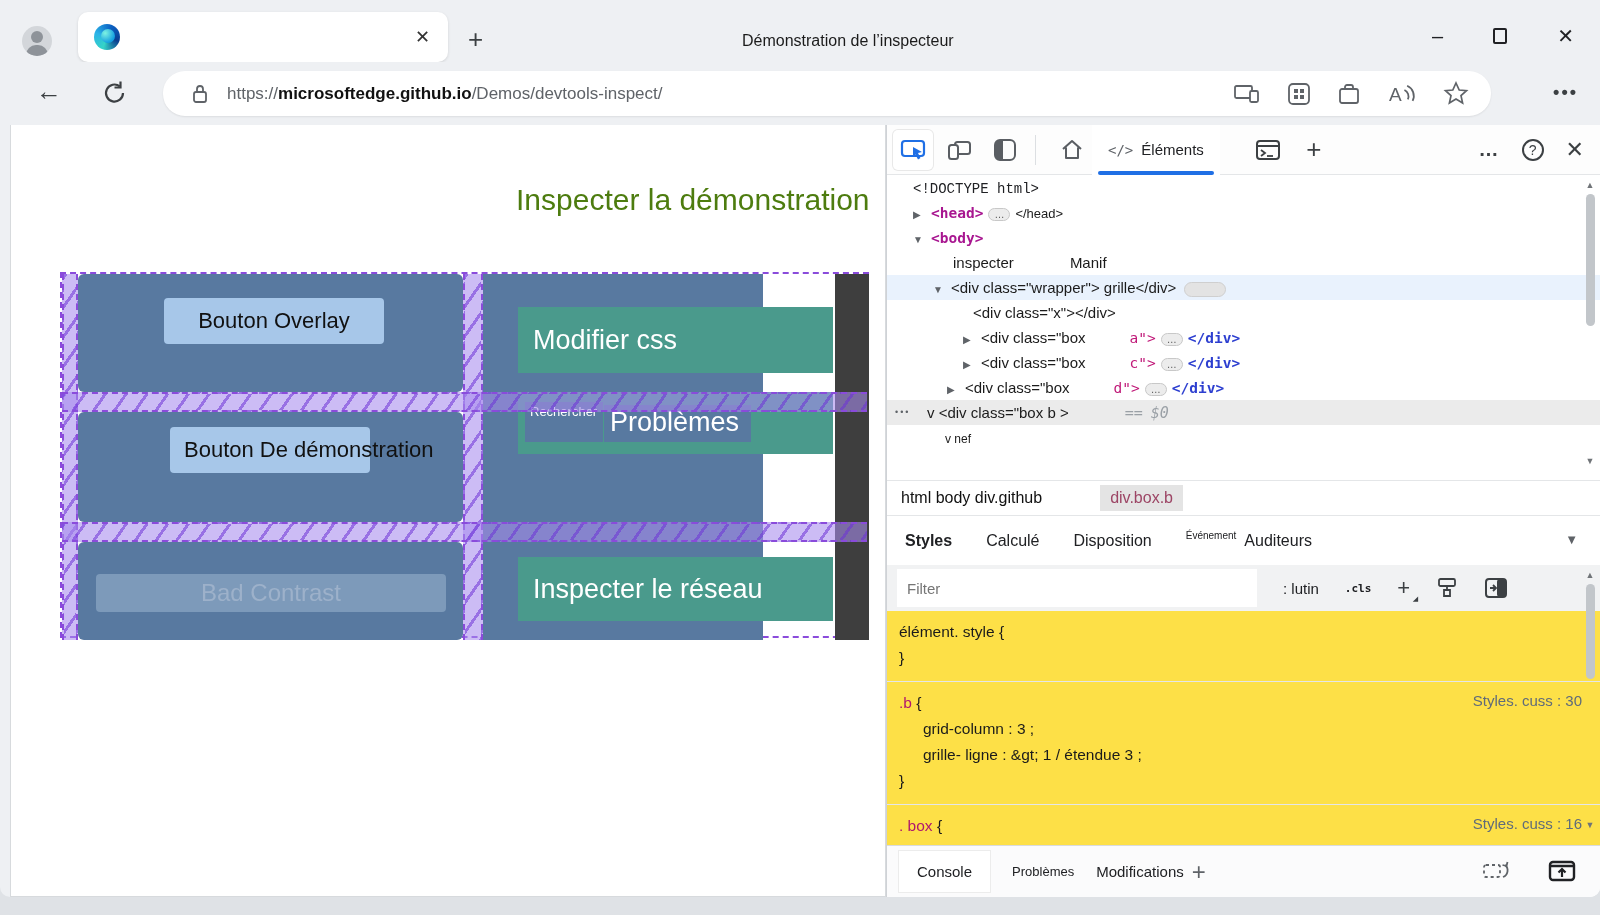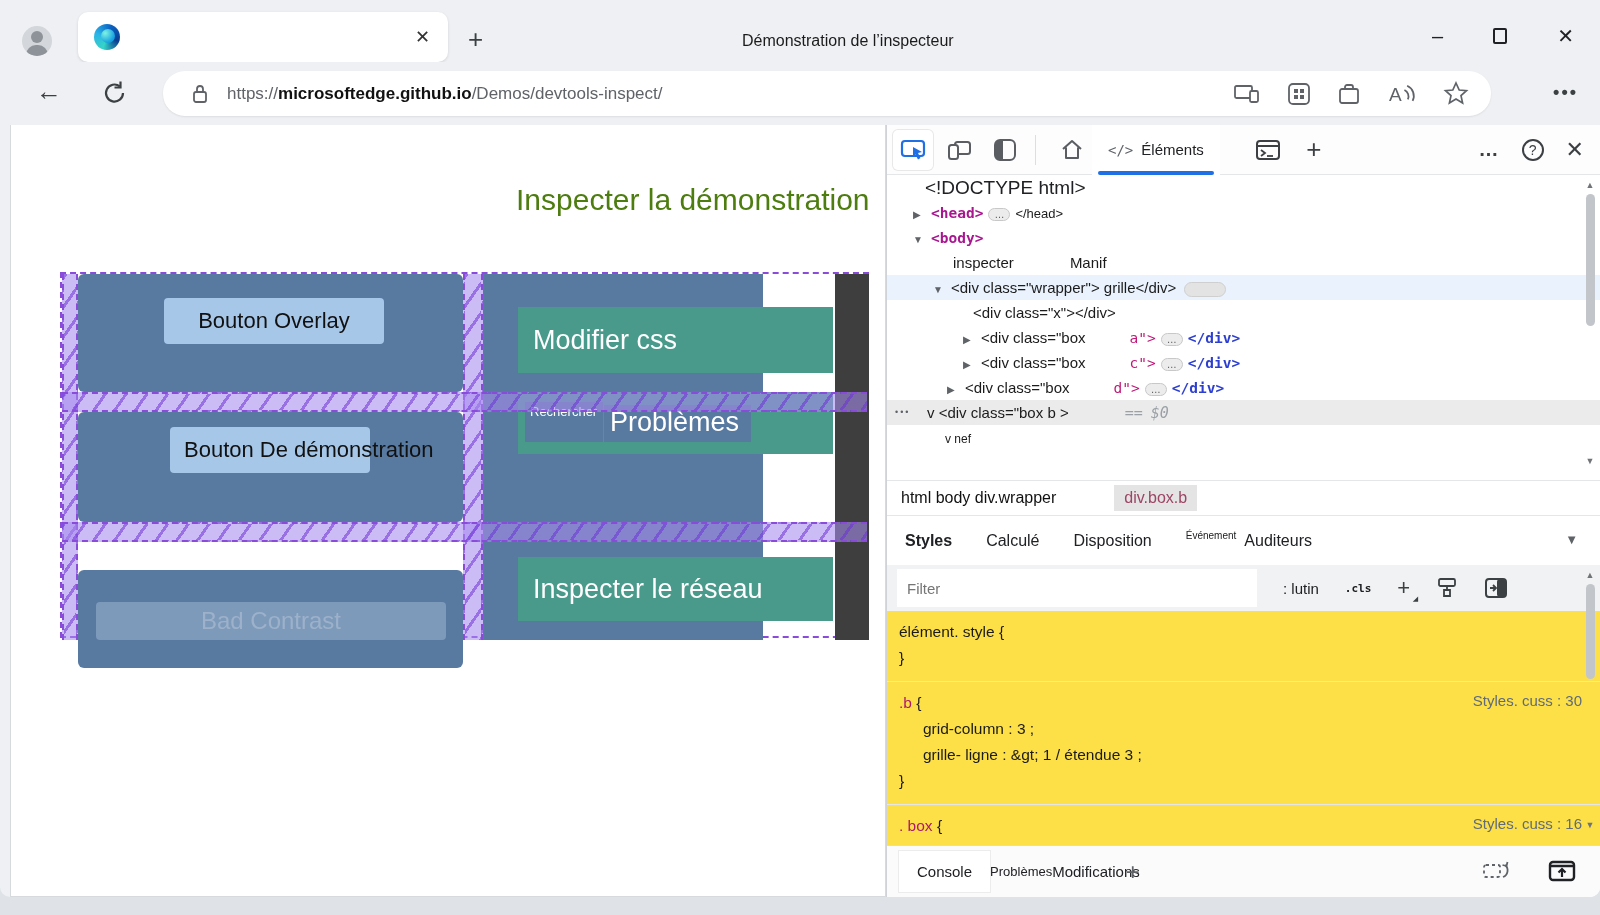--- a/index.html
+++ b/index.html
@@ -64,21 +64,21 @@
   .tb-right { margin-left:auto; display:flex; align-items:center; gap:22px; margin-right:16px; color:#3c4043; }
   .help-circ { width:22px; height:22px; border:2px solid #3c4043; border-radius:50%; font-size:14px; display:flex; align-items:center; justify-content:center; }
   .x-big { font-size:22px; }
 
   .dom { height:305px; position:relative; overflow:hidden; background:#fff; }
   .dom-row { height:25px; line-height:25px; white-space:nowrap; position:relative; font-size:15px; }
   .dom-row.hover { background:#e9f2fd; }
   .dom-row.selected { background:#ebebeb; }
   .ind { display:inline-block; height:1px; }
   .tw { display:inline-block; width:18px; font-size:10px; color:#5f6368; vertical-align:middle; }
-  .seg.mono { font-family:Liberation Sans, sans-serif; font-size:19px;margin-left:12px; }
+  .seg.mono { font-family:Liberation Mono, monospace; font-size:14px; }
   .seg.tag { font-family:"DejaVu Sans Mono", monospace; color:#a81690; font-weight:bold; font-size:14.5px; }
   .seg.attr { color:#c01878; font-family:"DejaVu Sans Mono", monospace; font-size:14.5px; }
   .seg.close { color:#2d3fd0; font-family:"DejaVu Sans Mono", monospace; font-weight:bold; font-size:14.5px; }
   .seg.plain { color:#1b1b1b; }
   .seg.sm { font-size:13px; }
   .seg.sm2 { font-size:12px; }
   .seg.gap { margin-left:44px; }
   .seg.gap2 { margin-left:56px; }
   .seg.eq { color:#9aa0a6; font-family:"DejaVu Sans Mono", monospace; }
   .seg.eqit { color:#9aa0a6; font-style:italic; font-family:"DejaVu Sans Mono", monospace; margin-left:8px; }
@@ -105,21 +105,21 @@
 
   .styles-pane { height:234px; overflow:hidden; background:#fde047; position:relative; }
   .style-section { border-bottom:1px solid #e4e6e8; padding:8px 0 10px 12px; position:relative; }
   .code-line { line-height:26px; font-size:15.5px; color:#1b1b1b; white-space:nowrap; }
   .code-line.ind2 { padding-left:24px; }
   .sel-tok { color:#b0186e; }
   .rule-link { position:absolute; right:18px; top:10px; color:#5f6b7a; font-size:15px; }
   .prop-tok { color:#8b1f1f; }
   .val-tok { color:#203a8f; }
 
-  .drawer { height:52px; border-top:1px solid #d9dbde; background:#fbfbfc; display:flex; align-items:center; padding-left:12px; position:relative; }
+  .drawer { height:52px; border-top:1px solid #d9dbde; background:#fbfbfc; display:flex; align-items:center; padding-left:12px; gap:22px; position:relative; }
   .dtab { font-size:15px; color:#202124; }
   .dtab.active { background:#fff; padding:12px 18px; box-shadow:0 0 0 1px #ececec; }
   .dtab.small { font-size:13px; }
   .dplus { font-size:24px; color:#5f6368; font-weight:300; margin-left:-14px; }
   .drawer-icons { position:absolute; right:24px; top:12px; display:flex; gap:36px; }
 
   .sb { position:absolute; width:16px; }
   .sb .ar { text-align:center; font-size:9px; color:#707478; }
   .sb .thumb { width:9px; margin:4px auto; background:#c2c6ca; border-radius:6px; }
 </style>
@@ -188,21 +188,21 @@
     <div class="page">
       <div class="page-title">Inspecter la démonstration</div>
 
       <div class="gwrap">
         <div class="gbox" style="left:16px;top:0;width:385px;height:118px;">
           <div class="blue-btn" style="left:86px;top:24px;width:220px;height:46px;">Bouton Overlay</div>
         </div>
         <div class="gbox" style="left:16px;top:138px;width:385px;height:110px;text-align:center;">
           <div class="blue-btn demo-btn" style="left:92px;top:15px;width:200px;height:46px;">Bouton De démonstration</div>
         </div>
-        <div class="gbox" style="left:16px;top:268px;width:385px;height:98px;margin-top:28px;">
+        <div class="gbox" style="left:16px;top:268px;width:385px;height:98px;">
           <div class="blue-btn bad-btn" style="left:18px;top:32px;width:350px;height:38px;">Bad Contrast</div>
         </div>
 
         <div class="gbox" style="left:421px;top:0;width:280px;height:366px;border-radius:0;">
           <div class="teal-btn" style="top:33px;height:66px;">Modifier css</div>
           <div class="teal-btn" style="top:118px;height:62px;padding-left:0;">
             <span class="search-chip">Rechercher</span>
             <span class="problemes-label">Problèmes</span>
           </div>
           <div class="teal-btn" style="top:283px;height:64px;">Inspecter le réseau</div>
@@ -276,21 +276,21 @@
           <div class="dom-row selected"><span class="dots">•••</span><span class="ind" style="width: 40px;"></span><span class="seg plain">v &lt;div class="box b &gt;</span><span class="seg eq gap2">==</span><span class="seg eqit">$0</span></div>
           <div class="dom-row"><span class="ind" style="width: 58px;"></span><span class="seg plain sm2">v nef</span></div>
         </div>
       <div class="sb" style="right:2px;top:55px;height:300px;">
         <div class="ar">▲</div>
         <div class="thumb" style="height:132px;"></div>
         <div class="ar" style="position:absolute;bottom:14px;width:100%;">▼</div>
       </div>
 
       <div class="crumbs">
-        <span class="crumb-path">html body div.wrapper</span>
+        <span class="crumb-path">html body div.github</span>
         <span class="crumb-sel">div.box.b</span>
       </div>
 
       <div class="panel-tabs" id="panel-tabs">
         <span class="ptab active">Styles</span>
           <span class="ptab">Calculé</span>
           <span class="ptab">Disposition</span>
           <span class="ptab tiny">Événement</span>
           <span class="ptab">Auditeurs</span>
           <span class="chev">▼</span>

